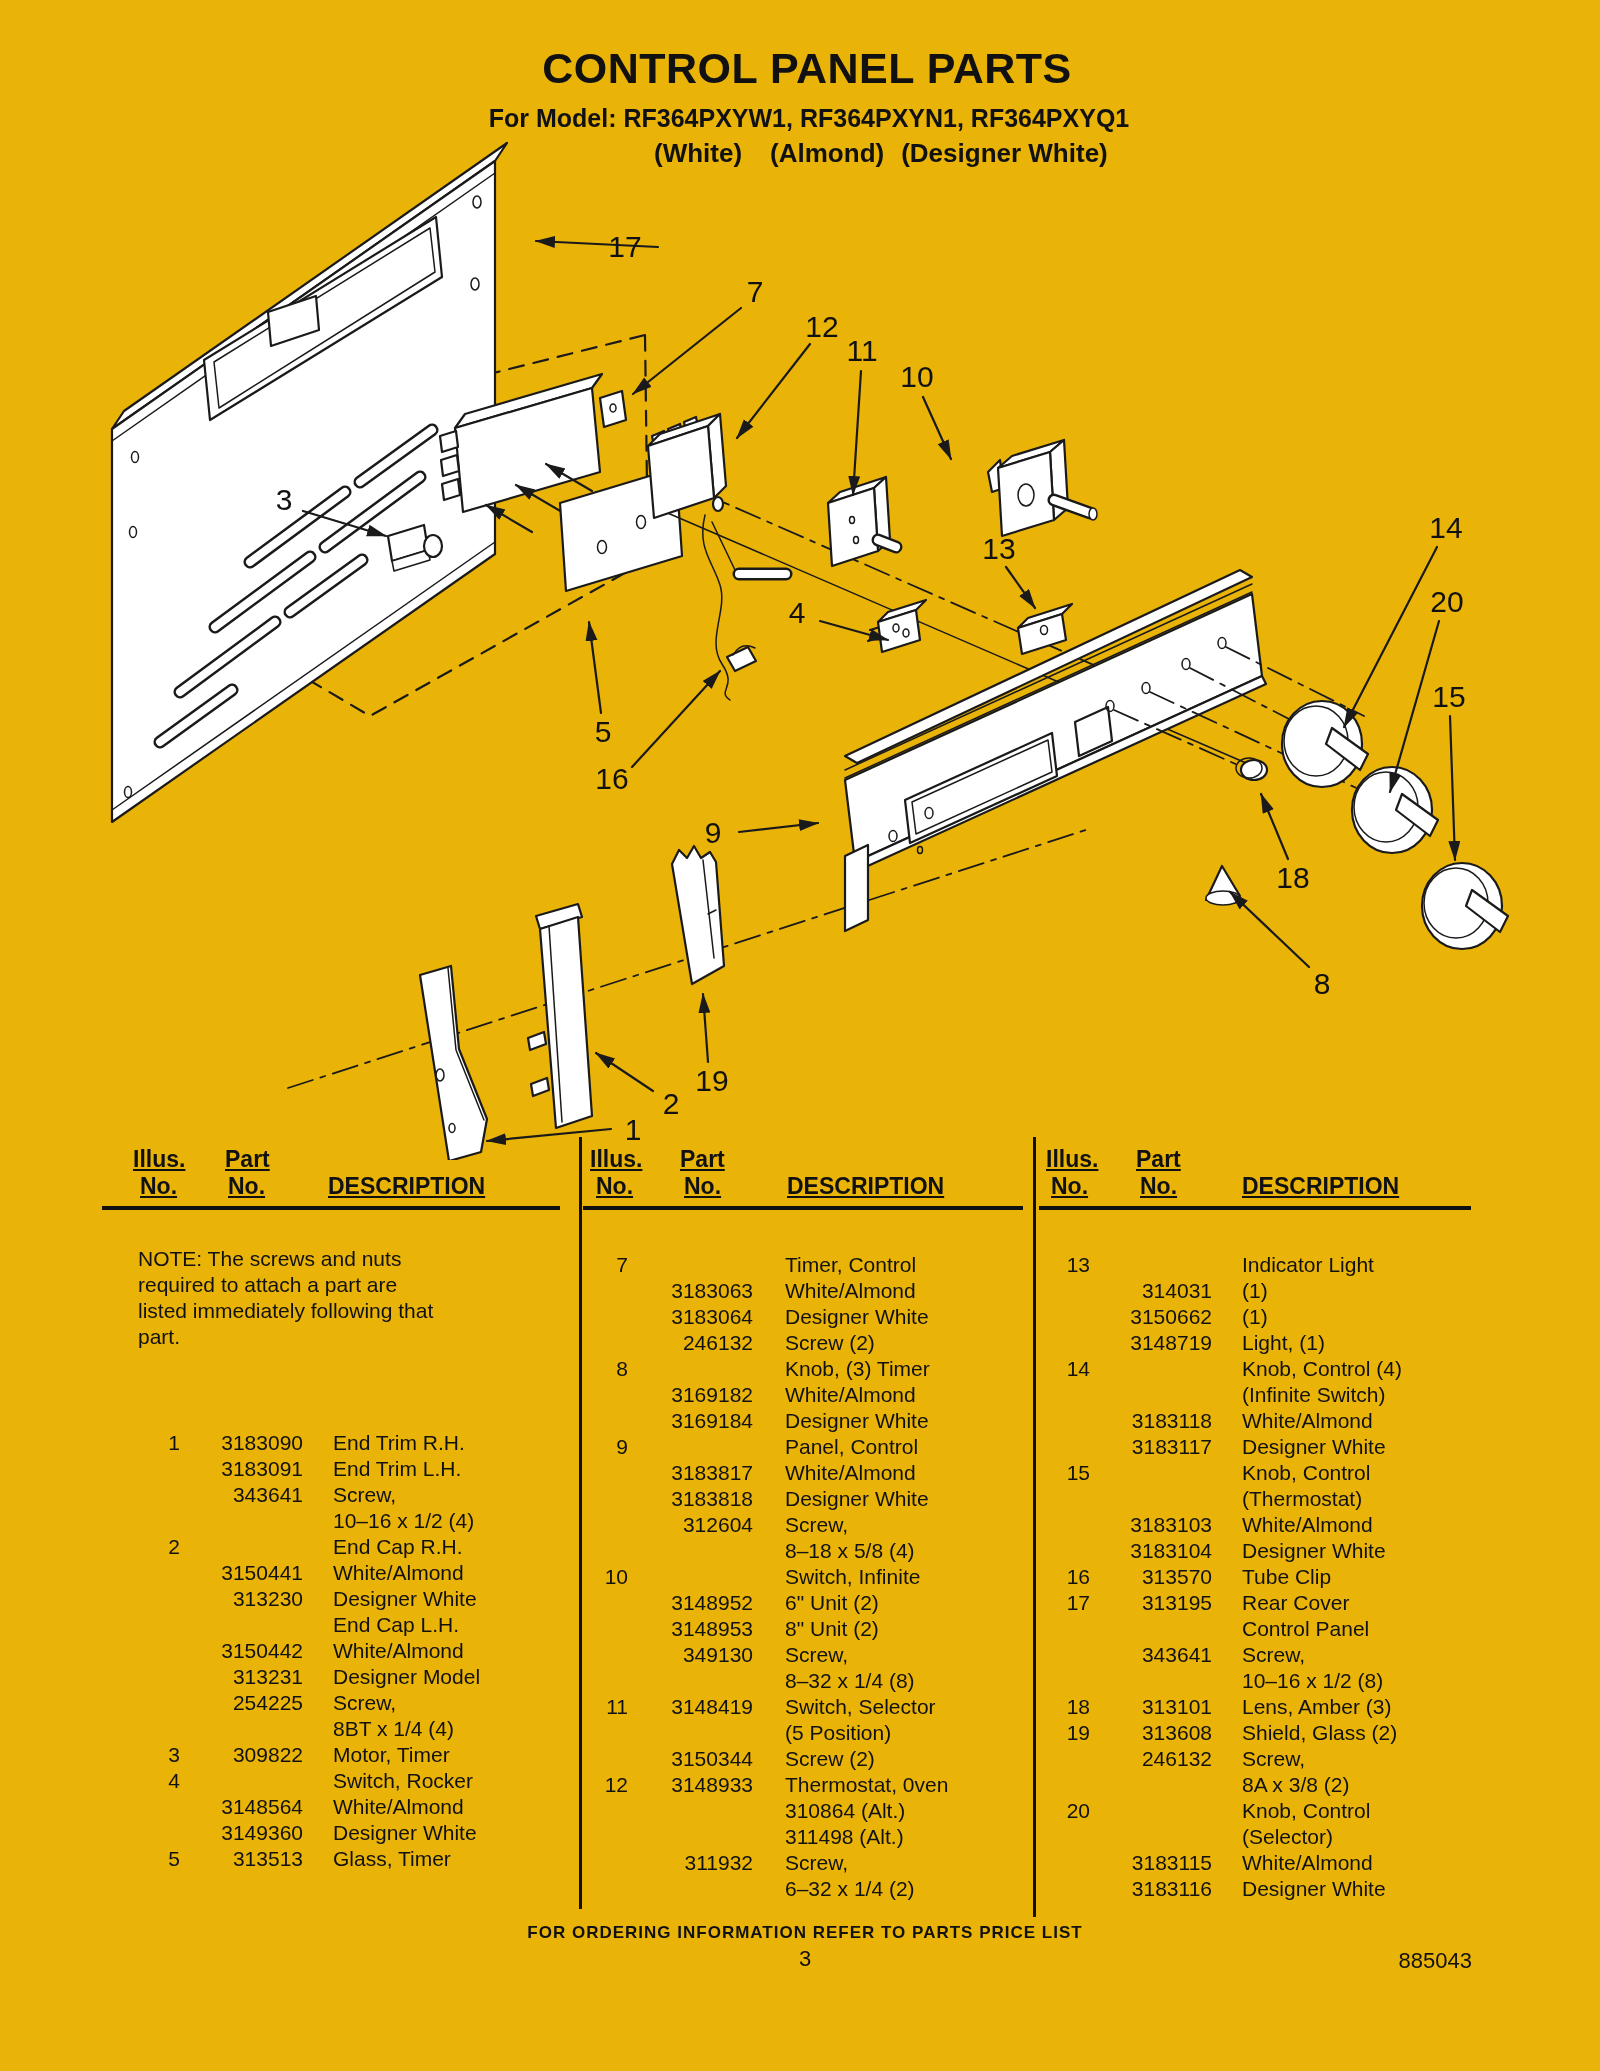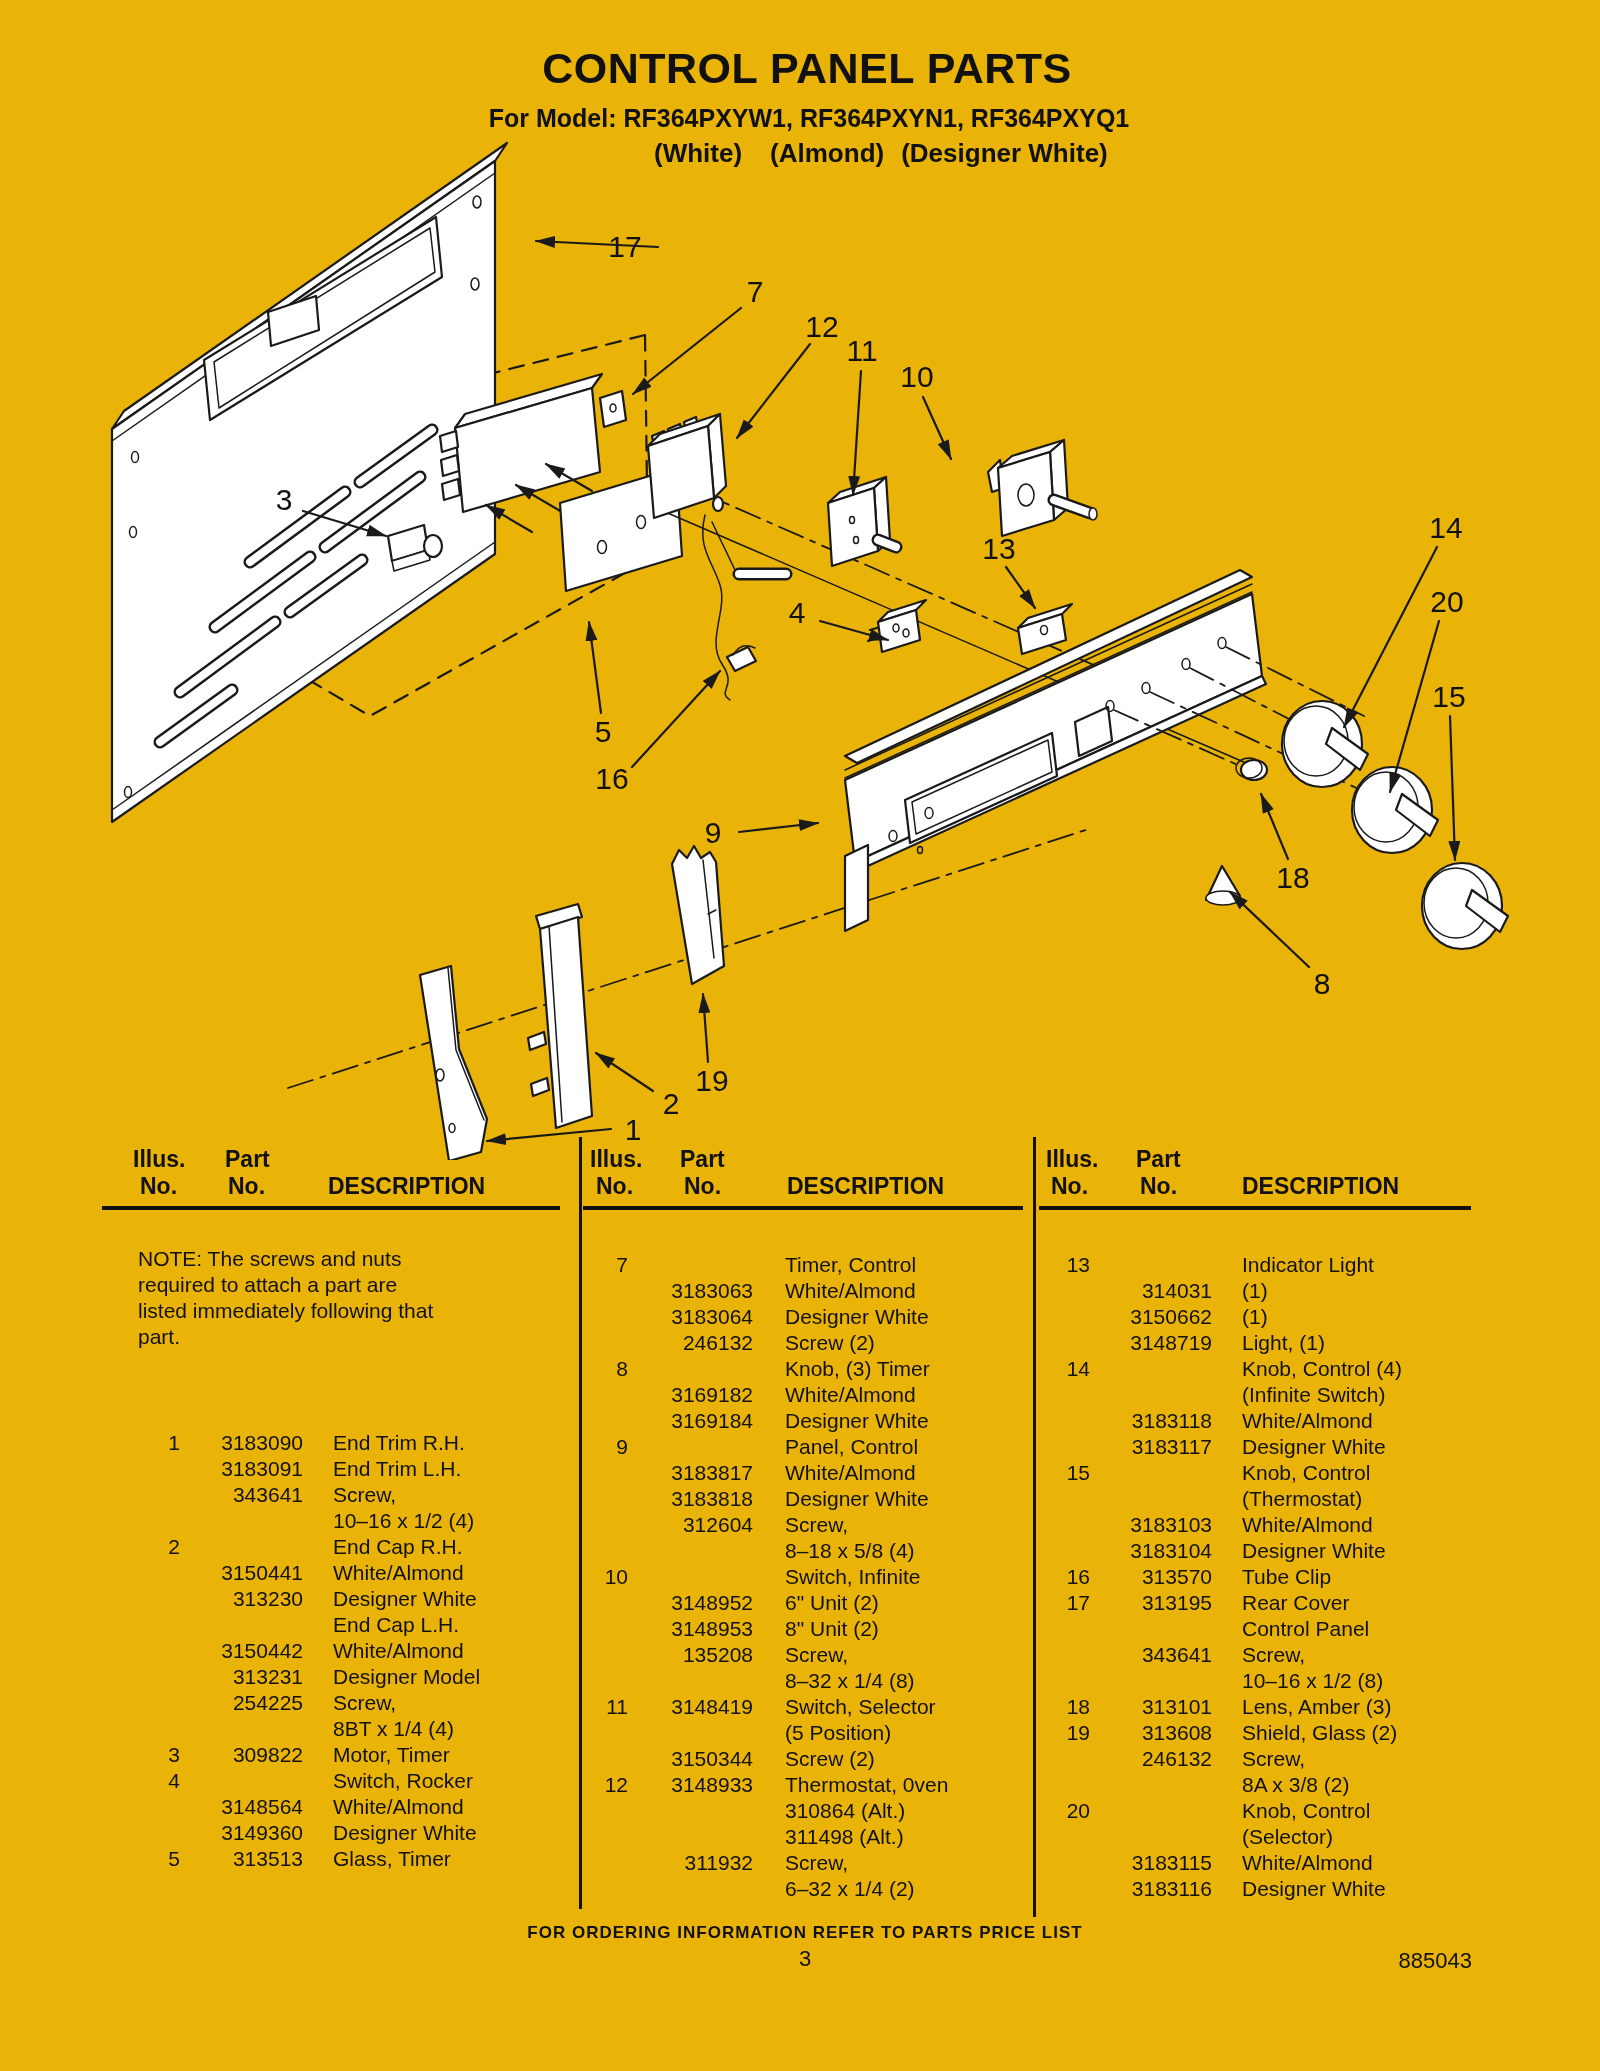--- a/index.html
+++ b/index.html
@@ -21,21 +21,21 @@
   .ln{fill:none;stroke:#1a1a1a;stroke-width:2.2;stroke-linejoin:round;stroke-linecap:round;}
   .fw{fill:#ffffff;stroke:#1a1a1a;stroke-width:2.2;stroke-linejoin:round;}
   .thin{stroke-width:1.5;}
   .dash{stroke-dasharray:15 10;}
   .dashdot{stroke-dasharray:26 8 5 8;stroke-width:1.8;}
   .slotb{stroke:#1a1a1a;stroke-width:13;stroke-linecap:round;fill:none;}
   .slotw{stroke:#ffffff;stroke-width:8;stroke-linecap:round;fill:none;}
   .callout{position:absolute;transform:translate(-50%,-50%);font-size:30px;color:#111;white-space:nowrap;}
   
   .thead{position:absolute;font-weight:bold;font-size:23px;}
-  .thead span{position:absolute;white-space:nowrap;}
+  .thead span{position:absolute;white-space:nowrap;text-decoration:underline;}
   .thead .rule{position:absolute;background:#111;height:4px;}
   .tbody{position:absolute;font-size:21px;line-height:26px;}
   .row{display:grid;}
   .t1 .row{grid-template-columns:80px 123px 1fr;}
   .t2 .row{grid-template-columns:38px 125px 1fr;}
   .t3 .row{grid-template-columns:44px 122px 1fr;}
   .c-illus,.c-part{text-align:right;white-space:pre;}
   .c-desc{white-space:pre;}
   .t1 .c-desc{padding-left:30px;}
   .t2 .c-desc{padding-left:32px;}
@@ -501,21 +501,21 @@
         <span class="c-part">3148952</span>
         <span class="c-desc">6" Unit (2)</span>
       </div>
       <div class="row">
         <span class="c-illus"></span>
         <span class="c-part">3148953</span>
         <span class="c-desc">8" Unit (2)</span>
       </div>
       <div class="row">
         <span class="c-illus"></span>
-        <span class="c-part">135208</span>
+        <span class="c-part">349130</span>
         <span class="c-desc">Screw,</span>
       </div>
       <div class="row">
         <span class="c-illus"></span>
         <span class="c-part"></span>
         <span class="c-desc">8–32 x 1/4 (8)</span>
       </div>
       <div class="row">
         <span class="c-illus">11</span>
         <span class="c-part">3148419</span>

